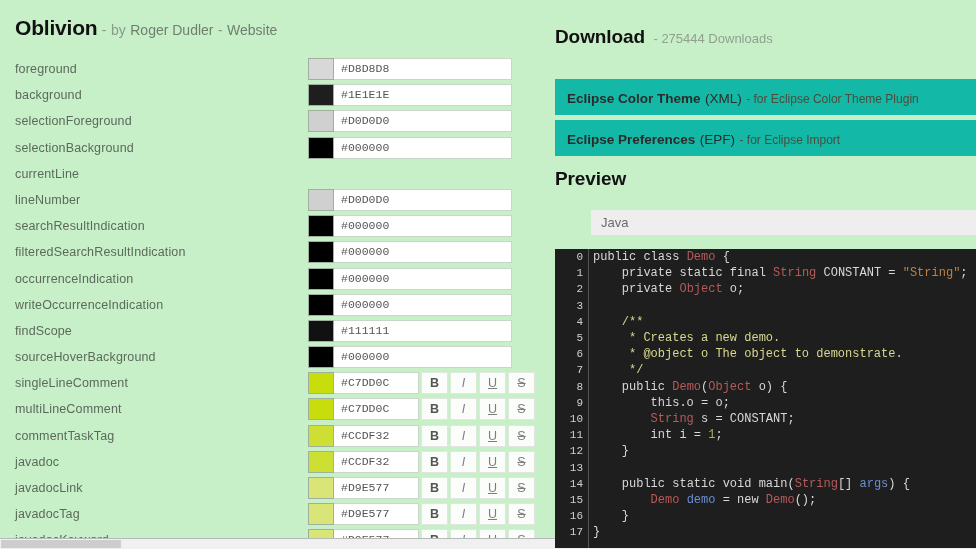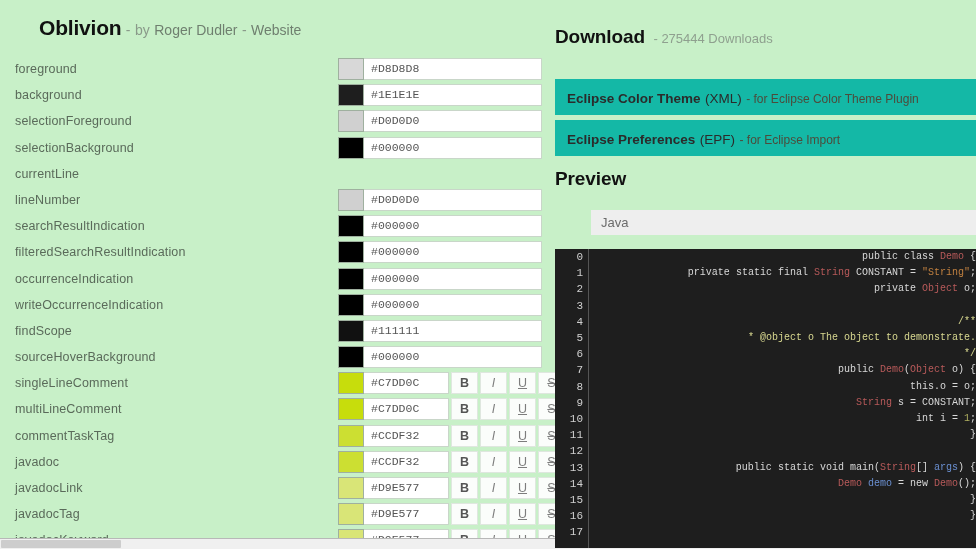--- a/index.html
+++ b/index.html
@@ -23,21 +23,20 @@
   #left-col {
     position: absolute;
     left: 0; top: 0;
     width: 540px;
     height: 549px;
   }
   .theme-title-row {
     position: absolute;
     left: 15px; top: 16px;
     white-space: nowrap;
-    margin-left: 24px;
   }
   .theme-name {
     font-size: 21px;
     font-weight: bold;
     color: #111111;
     letter-spacing: -0.2px;
   }
   .title-sep, .title-by, .title-author {
     font-size: 14px;
     color: #8a9a8a;
@@ -67,21 +66,20 @@
     font-size: 12.5px;
     color: #5a6a5a;
     letter-spacing: 0.15px;
   }
   .crow-controls {
     position: absolute;
     left: 308px; top: 2px;
     display: flex;
     align-items: center;
     height: 22px;
-    margin-left: 30px;
   }
   .swatch {
     width: 26px;
     height: 22px;
     box-sizing: border-box;
     border: 1px solid #9fb09f;
     background: #ffffff;
     cursor: pointer;
     flex: 0 0 auto;
   }
@@ -237,25 +235,24 @@
     padding-right: 5px;
   }
   #code-lines {
     position: absolute;
     left: 38px; top: 0;
     width: 383px;
     height: 100%;
   }
   .codeline {
     font-family: "Liberation Mono", monospace;
-    font-size: 10px;
+    font-size: 12px;
     line-height: 16.2px;
     color: #d8d8d8;
     white-space: pre;
-    text-align: right;
   }
   .tok-kw   { color: #d8d8d8; }
   .tok-type { color: #b85a5a; }
   .tok-str  { color: #c08040; }
   .tok-cmt  { color: #d8d890; }
   .tok-num  { color: #b0b060; }
   .tok-var  { color: #6a8fd0; }
   #code-hscroll {
     position: absolute;
     left: 0; bottom: 0;
@@ -499,20 +496,21 @@
           <div class="lineno">15</div>
           <div class="lineno">16</div>
           <div class="lineno">17</div>
         </div>
       <div id="code-lines">
           <div class="codeline"><span class="tok-kw">public</span> <span class="tok-kw">class</span> <span class="tok-type">Demo</span> {</div>
           <div class="codeline">    <span class="tok-kw">private</span> <span class="tok-kw">static</span> <span class="tok-kw">final</span> <span class="tok-type">String</span> CONSTANT = <span class="tok-str">"String"</span>;</div>
           <div class="codeline">    <span class="tok-kw">private</span> <span class="tok-type">Object</span> o;</div>
           <div class="codeline">&nbsp;</div>
           <div class="codeline"><span class="tok-cmt">    /**</span></div>
+          <div class="codeline"><span class="tok-cmt">     * Creates a new demo.</span></div>
           <div class="codeline"><span class="tok-cmt">     * @object o The object to demonstrate.</span></div>
           <div class="codeline"><span class="tok-cmt">     */</span></div>
           <div class="codeline">    <span class="tok-kw">public</span> <span class="tok-type">Demo</span>(<span class="tok-type">Object</span> o) {</div>
           <div class="codeline">        <span class="tok-kw">this</span>.o = o;</div>
           <div class="codeline">        <span class="tok-type">String</span> s = CONSTANT;</div>
           <div class="codeline">        <span class="tok-kw">int</span> i = <span class="tok-num">1</span>;</div>
           <div class="codeline">    }</div>
           <div class="codeline">&nbsp;</div>
           <div class="codeline">    <span class="tok-kw">public</span> <span class="tok-kw">static</span> <span class="tok-kw">void</span> main(<span class="tok-type">String</span>[] <span class="tok-var">args</span>) {</div>
           <div class="codeline">        <span class="tok-type">Demo</span> <span class="tok-var">demo</span> = <span class="tok-kw">new</span> <span class="tok-type">Demo</span>();</div>

